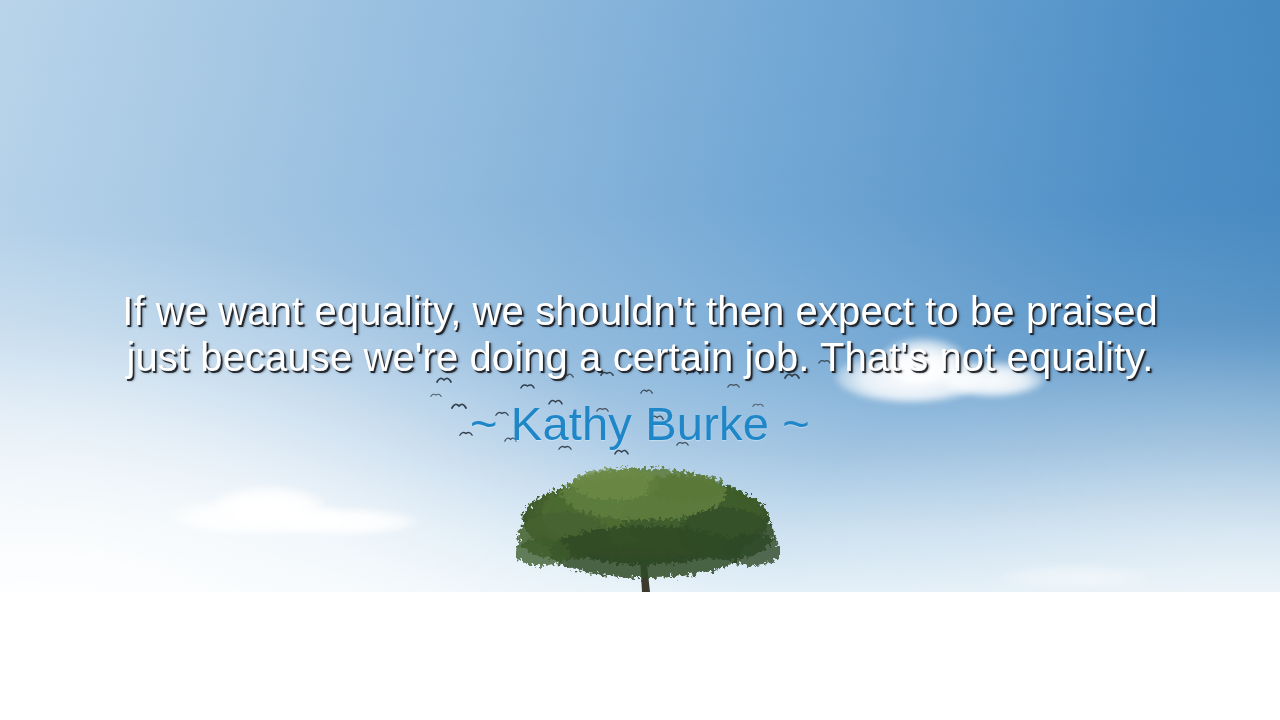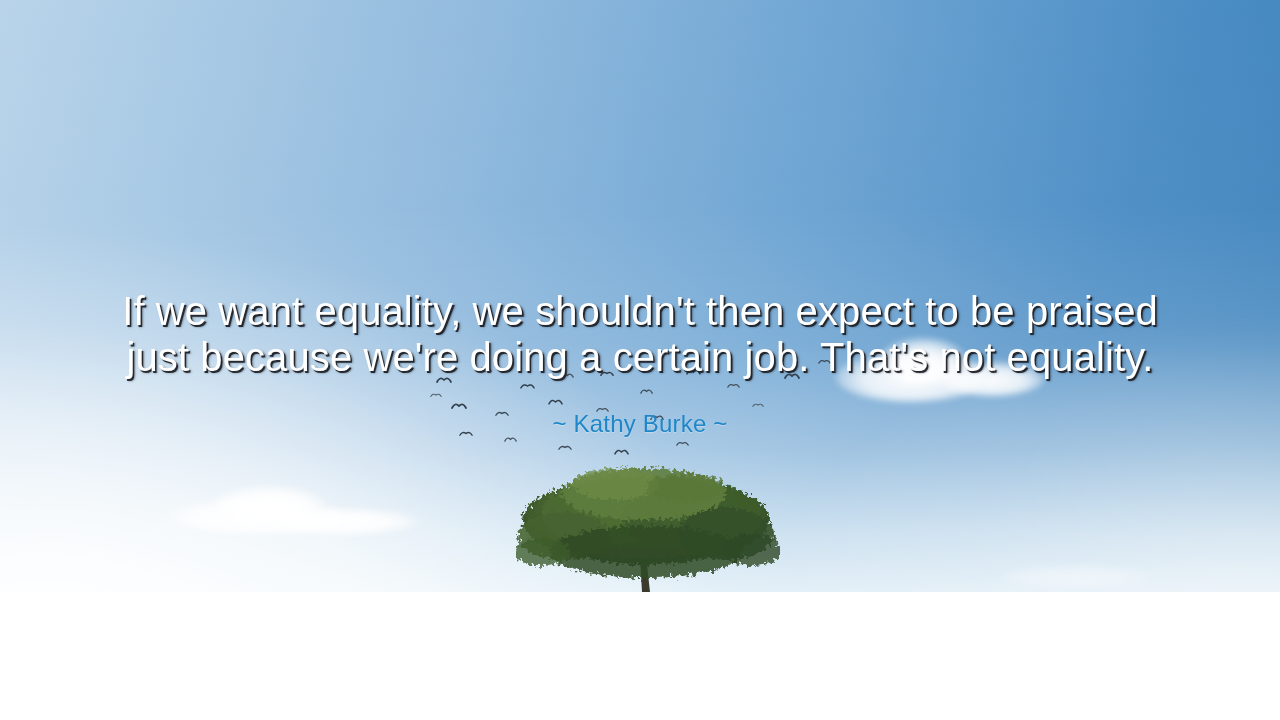--- a/index.html
+++ b/index.html
@@ -113,21 +113,21 @@
     color: #ffffff;
     letter-spacing: 0.1px;
     text-shadow:
        1.6px 1.6px 0 rgba(30,34,40,0.92),
        2.4px 2.4px 2.2px rgba(25,30,38,0.55);
     white-space: pre-line;
   }
   #author-text {
     display: block;
     margin: 24px auto 0 auto;
-    font-size: 24px;
+    font-size: 47px;
     line-height: 40px;
     color: #1f87c8;
     letter-spacing: 0.2px;
     text-shadow: 0 1px 1px rgba(255,255,255,0.35);
   }
 </style>
 </head>
 <body>
 
 <div id="scene">

